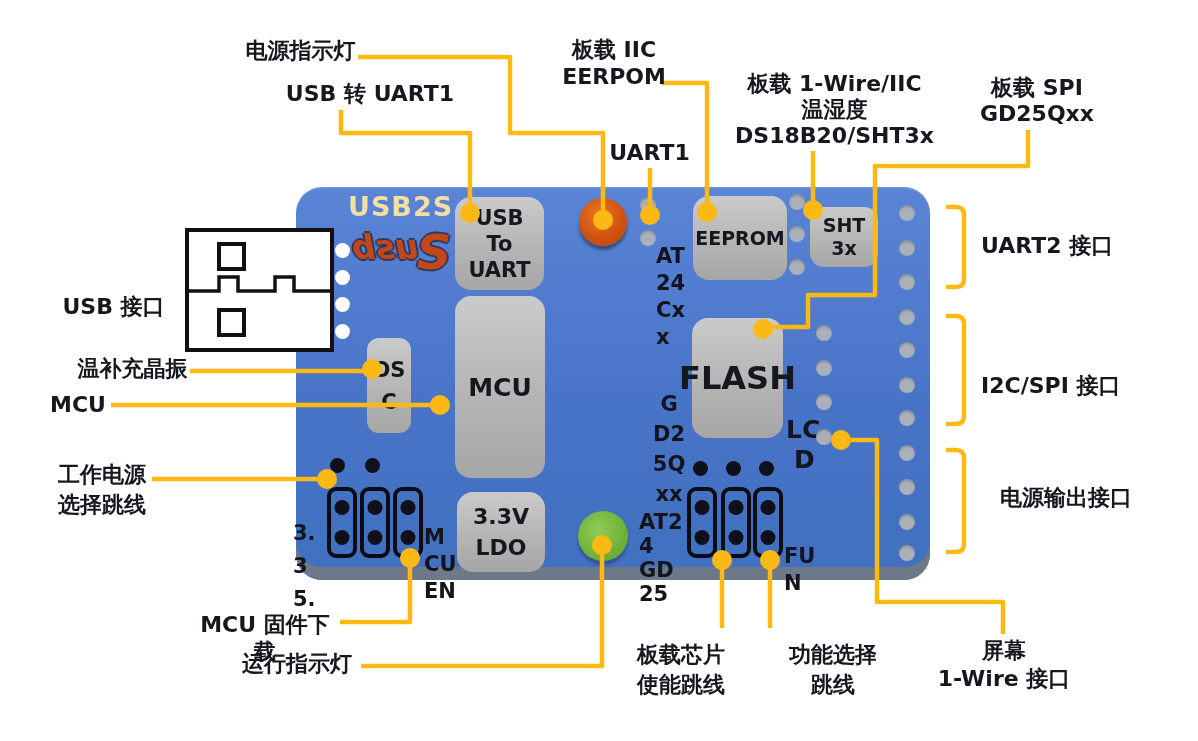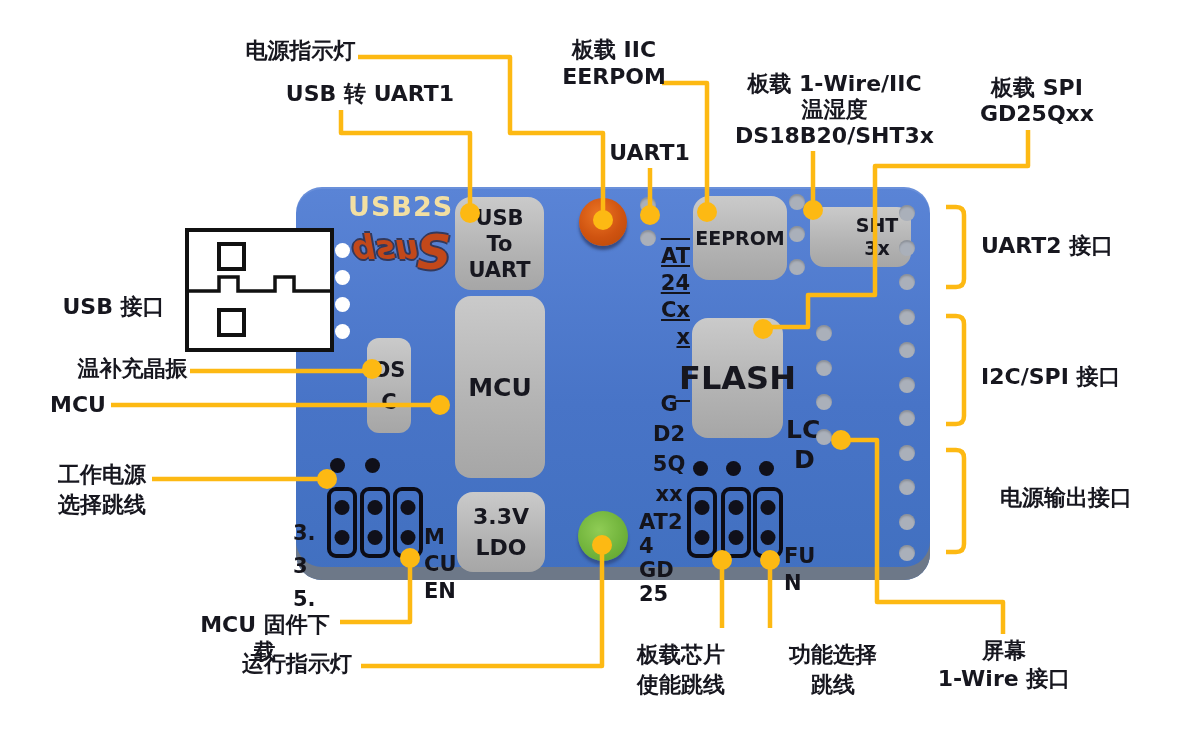--- a/index.html
+++ b/index.html
@@ -93,32 +93,32 @@
     <span>3.3V</span>
     <span>LDO</span>
   </div>
   <div class="chip" style="left:367px;top:338px;width:44px;height:95px;font-size:21px;line-height:32px;border-radius:12px;">
     <span>OS</span>
     <span>C</span>
   </div>
   <div class="chip" style="left:693px;top:196px;width:94px;height:84px;font-size:19px;">
     <span>EEPROM</span>
   </div>
-  <div class="chip" style="left:810px;top:207px;width:68px;height:60px;font-size:19px;line-height:23px;border-radius:14px;padding-left:33px;">
+  <div class="chip" style="left:810px;top:207px;width:68px;height:60px;font-size:19px;line-height:23px;border-radius:14px;">
     <span>SHT</span>
     <span>3x</span>
   </div>
   <div class="chip" style="left:692px;top:318px;width:91px;height:120px;font-size:32px;">
     <span>FLASH</span>
   </div>
 
   <div class="led" style="left:579px;top:198px;width:48px;height:48px;background:radial-gradient(circle at 42% 35%,#ec7524,#cf5310 55%,#b84708);box-shadow:0 4px 3px rgba(25,25,55,.5);"></div>
   <div class="led" style="left:578px;top:511px;width:50px;height:50px;background:radial-gradient(circle at 42% 38%,#8fcc55,#6fb23a 60%,#5f9e2e);box-shadow:0 4px 3px rgba(25,25,55,.35);"></div>
 
-  <div class="silk" style="left:656px;top:189px;width:34px;font-size:21px;line-height:27px;text-align:right;text-decoration:underline;">
+  <div class="silk" style="left:656px;top:189px;width:34px;font-size:21px;line-height:27px;text-align:left;">
     <span>AT</span><span>24</span><span>Cx</span><span>x</span>
   </div>
   <div class="silk" style="left:652px;top:329px;width:34px;font-size:21px;line-height:30px;text-align:center;">
     <span>G</span><span>D2</span><span>5Q</span><span>xx</span>
   </div>
   <div class="silk" style="left:786px;top:355px;width:30px;font-size:25px;line-height:30px;text-align:left;">
     <span>LC</span><span style="padding-left:8px;">D</span>
   </div>
   <div class="silk" style="left:293px;top:451px;width:28px;font-size:21px;line-height:33px;text-align:left;">
     <span>3.</span><span>3</span><span>5.</span>
@@ -233,21 +233,21 @@
     <span>板载芯片</span>
       <span>使能跳线</span>
   </div>
   <div class="lbl" style="left:928px;top:637px;width:152px;line-height:28px;">
     <span>屏幕</span>
       <span>1-Wire 接口</span>
   </div>
   <div class="lbl left" style="left:981px;top:232px;width:180px;">
       <span>UART2 接口</span>
     </div>
-  <div class="lbl left" style="left:981px;top:363px;width:180px;">
+  <div class="lbl left" style="left:981px;top:372px;width:180px;">
       <span>I2C/SPI 接口</span>
     </div>
   <div class="lbl left" style="left:981px;top:484px;width:190px;margin-left:19px;">
       <span>电源输出接口</span>
     </div>
 
 <div class="dot gray" style="left: 640px; top: 197px;"></div>
     <div class="dot gray" style="left: 640px; top: 230px;"></div>
     <div class="dot gray" style="left: 789px; top: 194px;"></div>
     <div class="dot gray" style="left: 789px; top: 226px;"></div>

